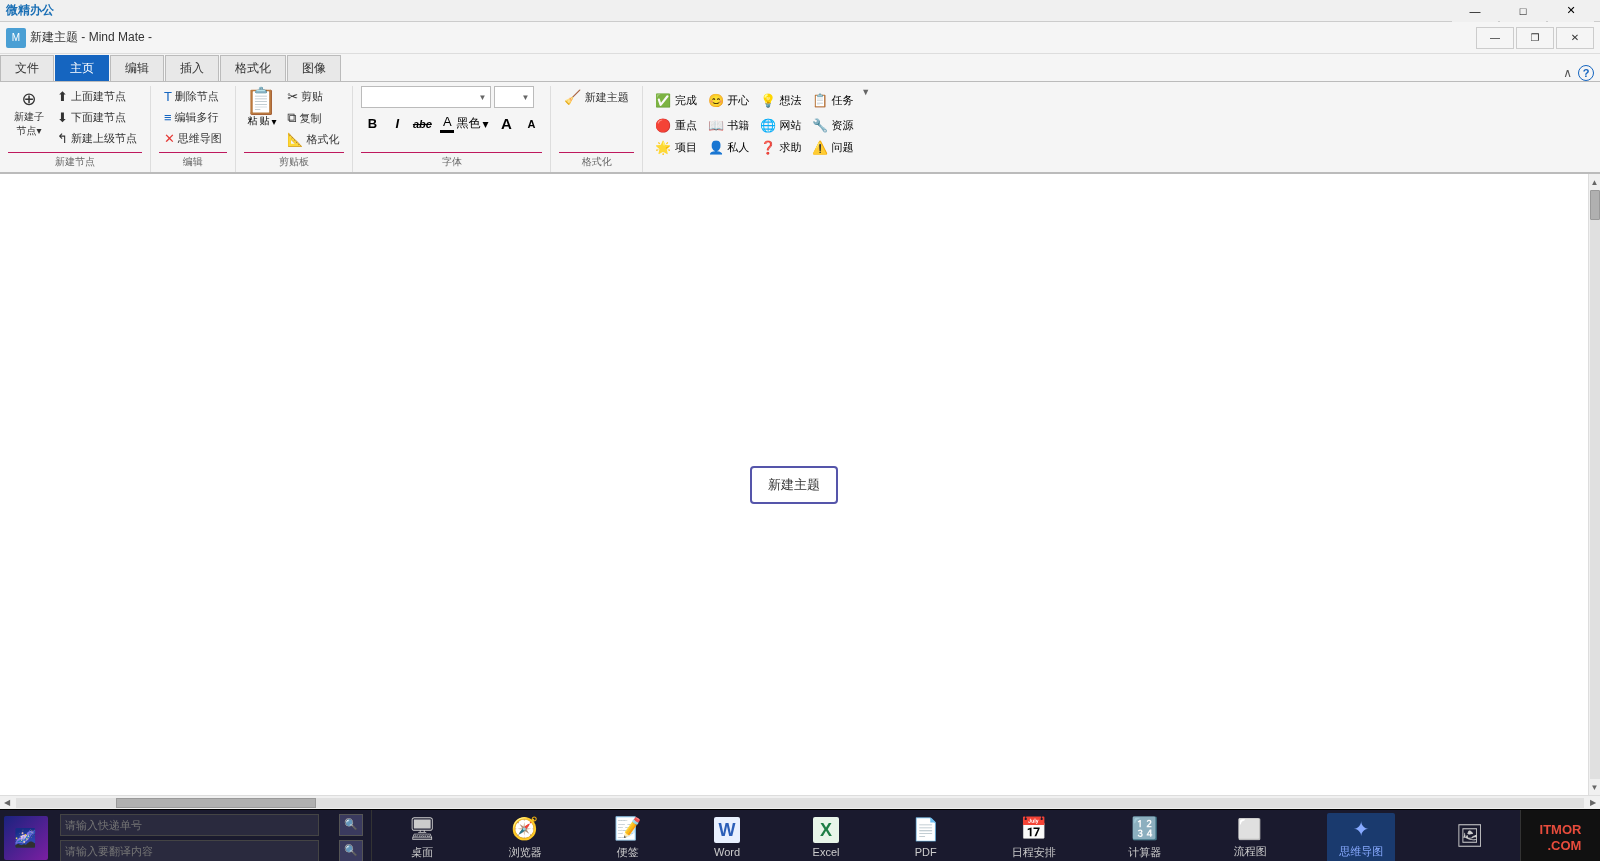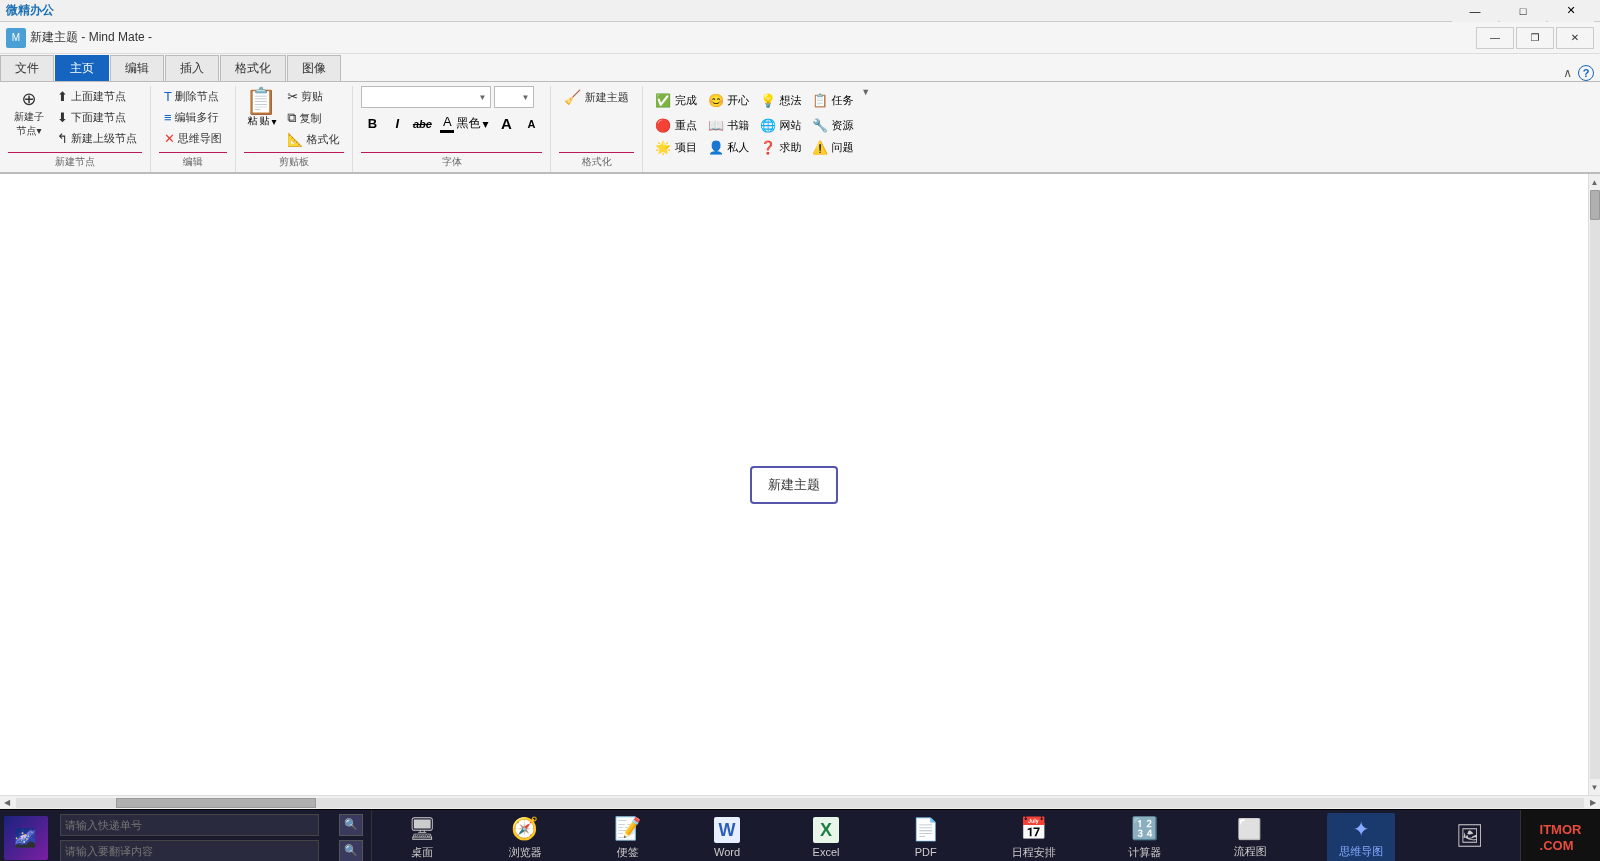--- a/index.html
+++ b/index.html
@@ -310,21 +310,21 @@
     .taskbar-app-icon { font-size: 22px; }
     #taskbar-logo {
       width: 80px;
       height: 56px;
       display: flex;
       align-items: center;
       justify-content: center;
       background: #111;
       border-left: 1px solid #333;
     }
-    #taskbar-logo-text { color: #e74c3c; font-weight: bold; font-size: 13px; line-height: 1.2; text-align: left; }
+    #taskbar-logo-text { color: #e74c3c; font-weight: bold; font-size: 13px; line-height: 1.2; text-align: right; }
 
     .select-dropdown {
       display: flex;
       align-items: center;
       height: 22px;
       border: 1px solid #bbb;
       background: white;
       padding: 0 4px;
       gap: 2px;
       cursor: pointer;

